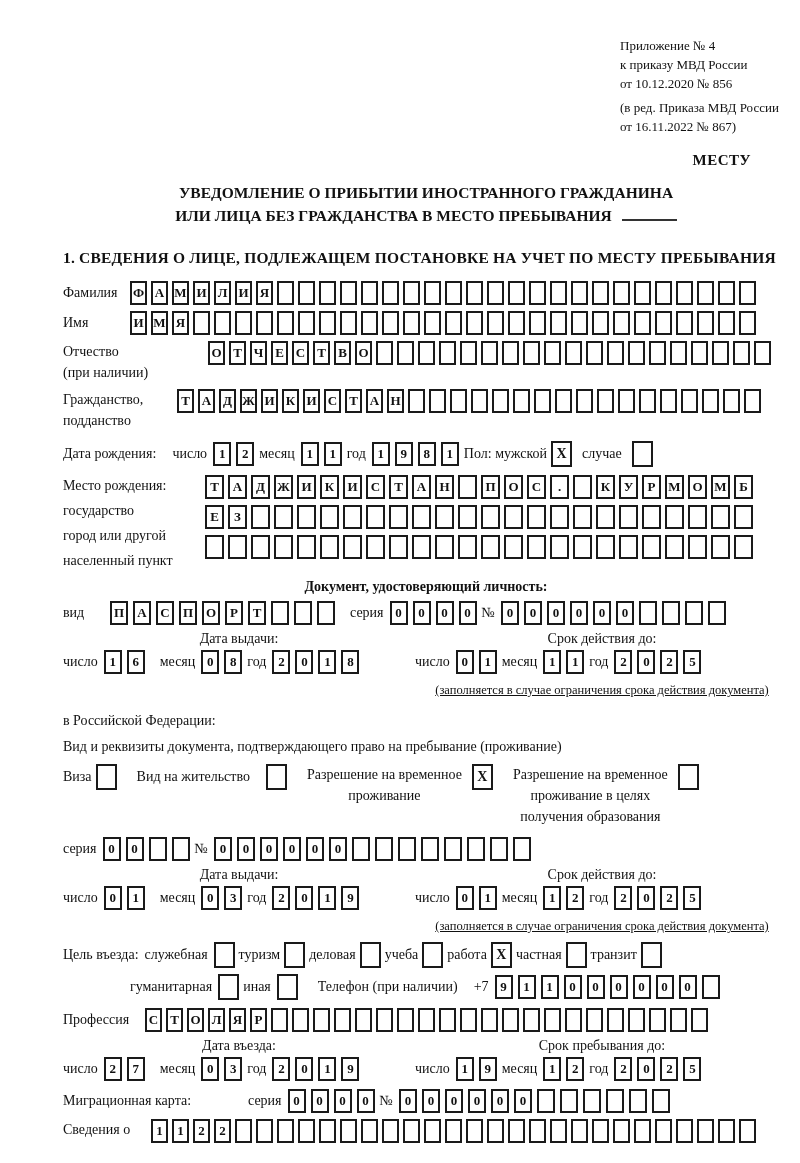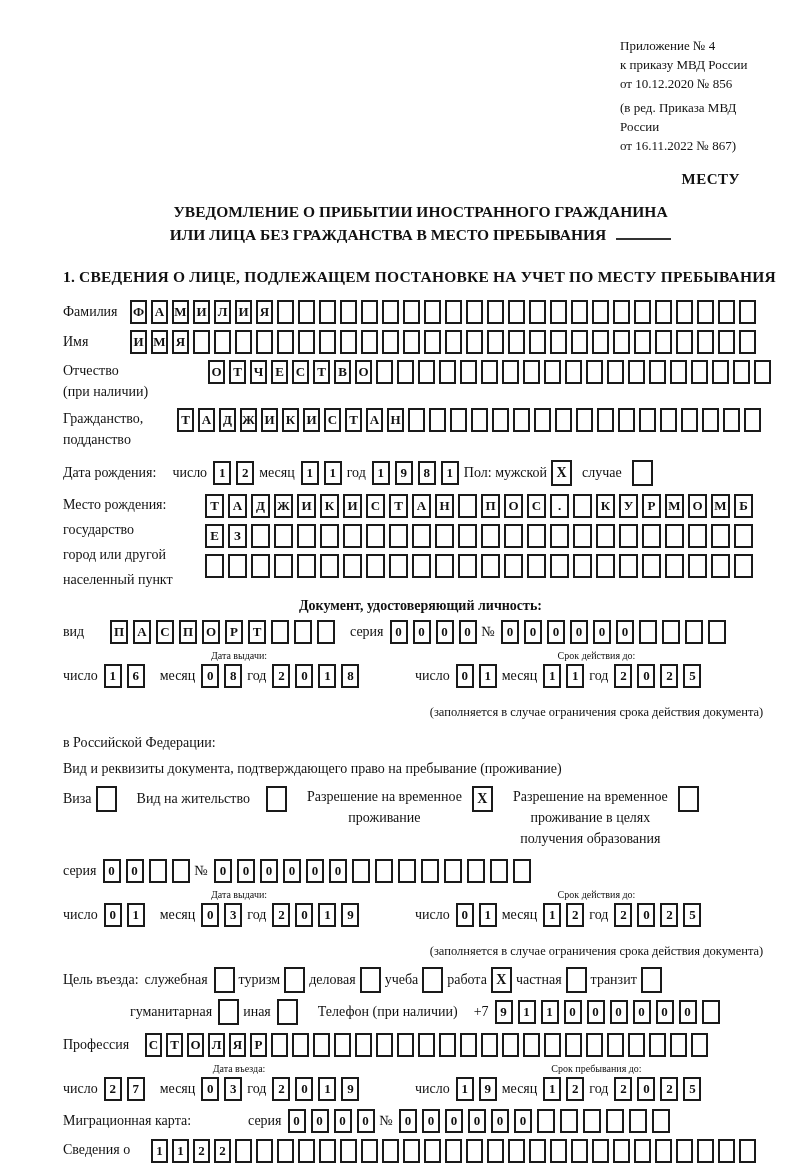--- a/index.html
+++ b/index.html
@@ -3,21 +3,21 @@
 <meta charset="utf-8">
 <style>
   html,body{margin:0;padding:0;background:#fff;}
   .page{
     position:relative;
     width:800px;height:1163px;
     background:#fff;color:#111;
     font-family:"Liberation Serif","DejaVu Serif",serif;
     font-size:14px;
     box-sizing:border-box;
-    padding:36px 22px 10px 63px;
+    padding:36px 11px 10px 63px;
     overflow:hidden;
   }
   .appendix{margin-left:557px;font-size:13px;line-height:19px;}
   .appendix .amend{margin-top:5px;}
   .forma{font-weight:bold;font-size:15px;text-align:right;margin:16px 38px 0 0;letter-spacing:.5px;}
   .title{text-align:center;font-weight:bold;font-size:15.5px;line-height:23px;margin-top:12px;}
   .blank-underline{display:inline-block;width:55px;border-bottom:2.5px solid #333;margin-left:10px;}
   .sec-heading{font-weight:bold;font-size:15.5px;margin-top:22px;letter-spacing:.2px;}
 
   .row{display:flex;align-items:center;margin-top:6px;}
@@ -39,23 +39,23 @@
     text-align:center;font-weight:600;font-size:14px;line-height:22px;
     margin:0 4px;flex:0 0 auto;
   }
   .g6{margin-left:6px;} .g10{margin-left:10px;} .g16{margin-left:16px;}
   .cells-col .cells{margin-bottom:6px;}
   .doc-heading{text-align:center;font-weight:bold;font-size:14px;margin-top:8px;}
   .date-block{display:flex;margin-top:6px;}
   .date-col{display:flex;flex-direction:column;}
   .date-col.left{flex:0 0 352px;}
   .date-col.right{flex:1 1 auto;}
-  .date-head{text-align:center;font-size:10px;margin-bottom:3px;}
+  .date-head{text-align:center;font-size:14px;margin-bottom:3px;}
   .date-col .inline{display:flex;align-items:center;}
-  .note{font-size:12.5px;margin-top:17px;text-align:center;white-space:nowrap;}
+  .note{font-size:12.5px;margin-top:9px;text-align:center;white-space:nowrap;text-decoration:underline;}
   .intro{margin-top:10px;line-height:26px;}
   .options-row{display:flex;align-items:flex-start;margin-top:4px;}
   .opt-multi{text-align:center;line-height:21px;flex:0 0 auto;}
   .indent{margin-left:67px;}
   .nowrap{white-space:nowrap;}
 </style>
 </head>
 <body>
 
 <div class="page">

